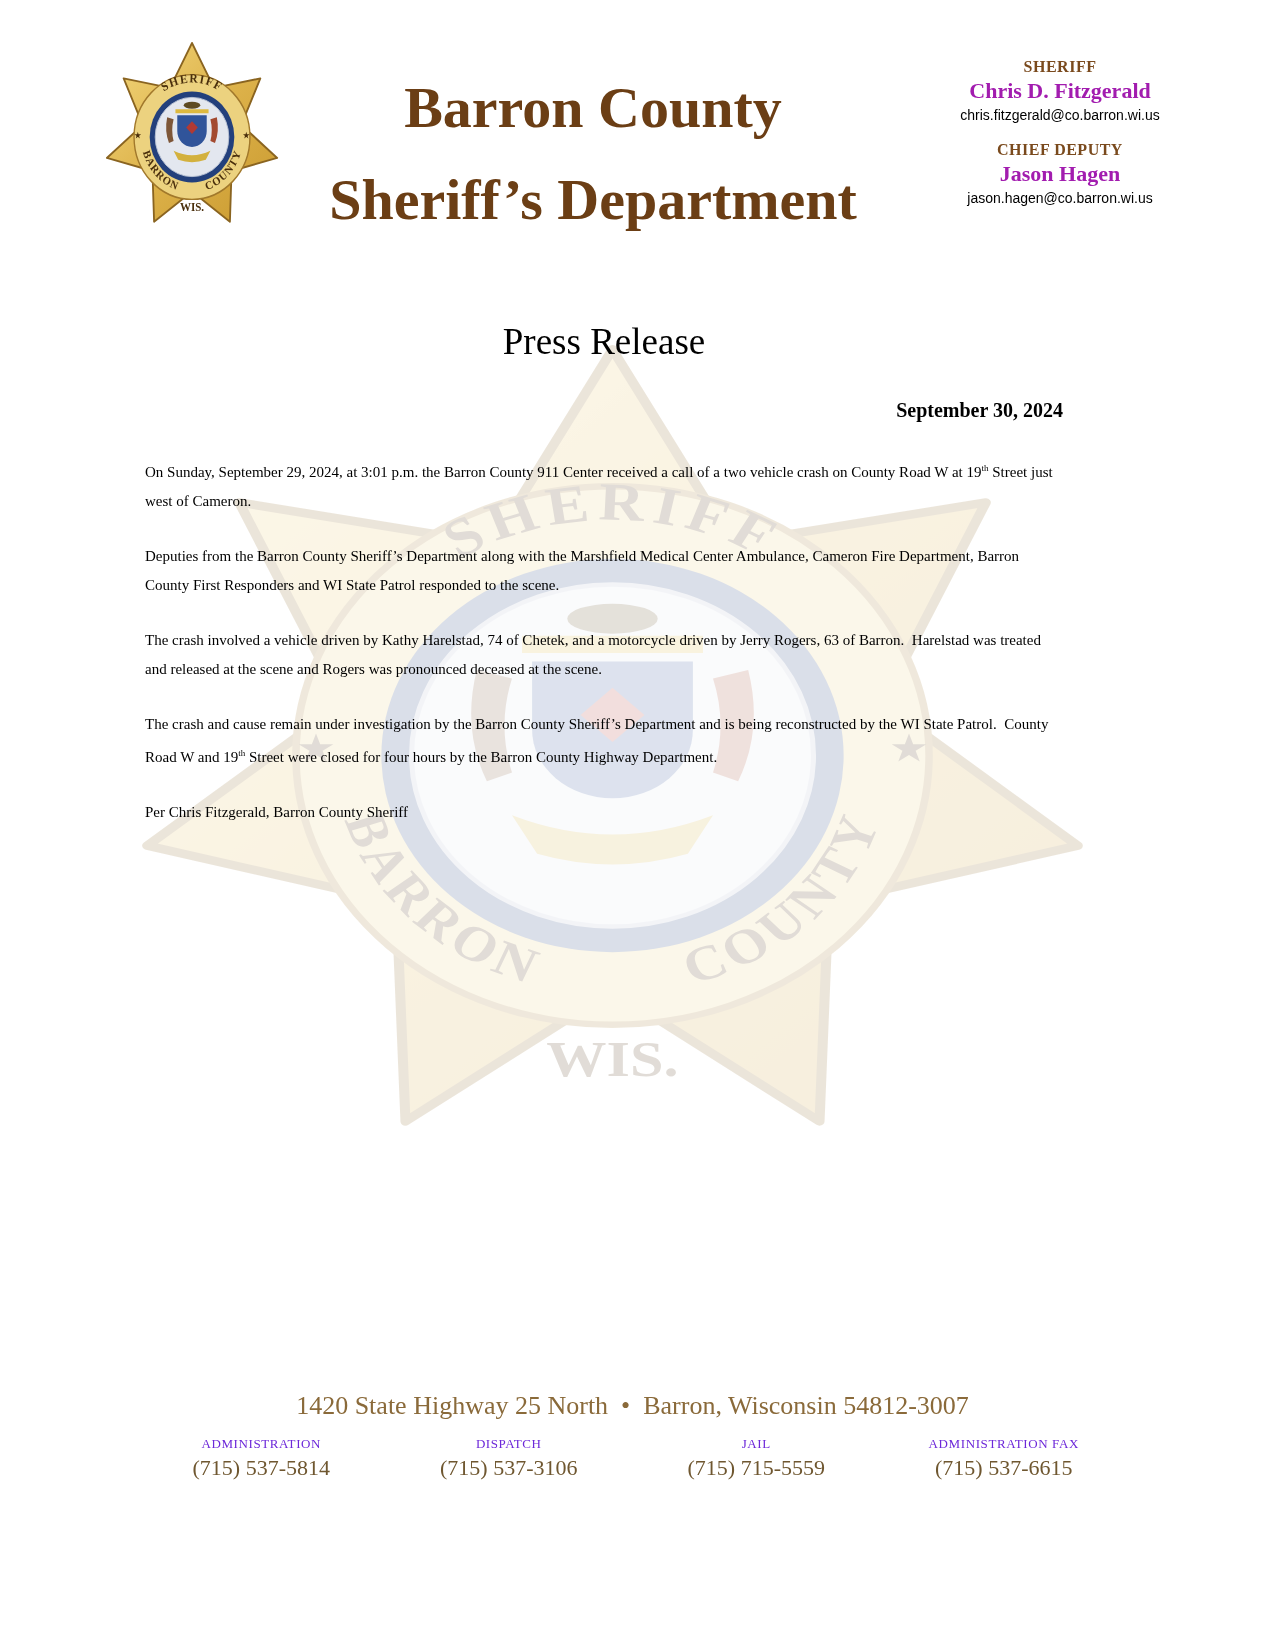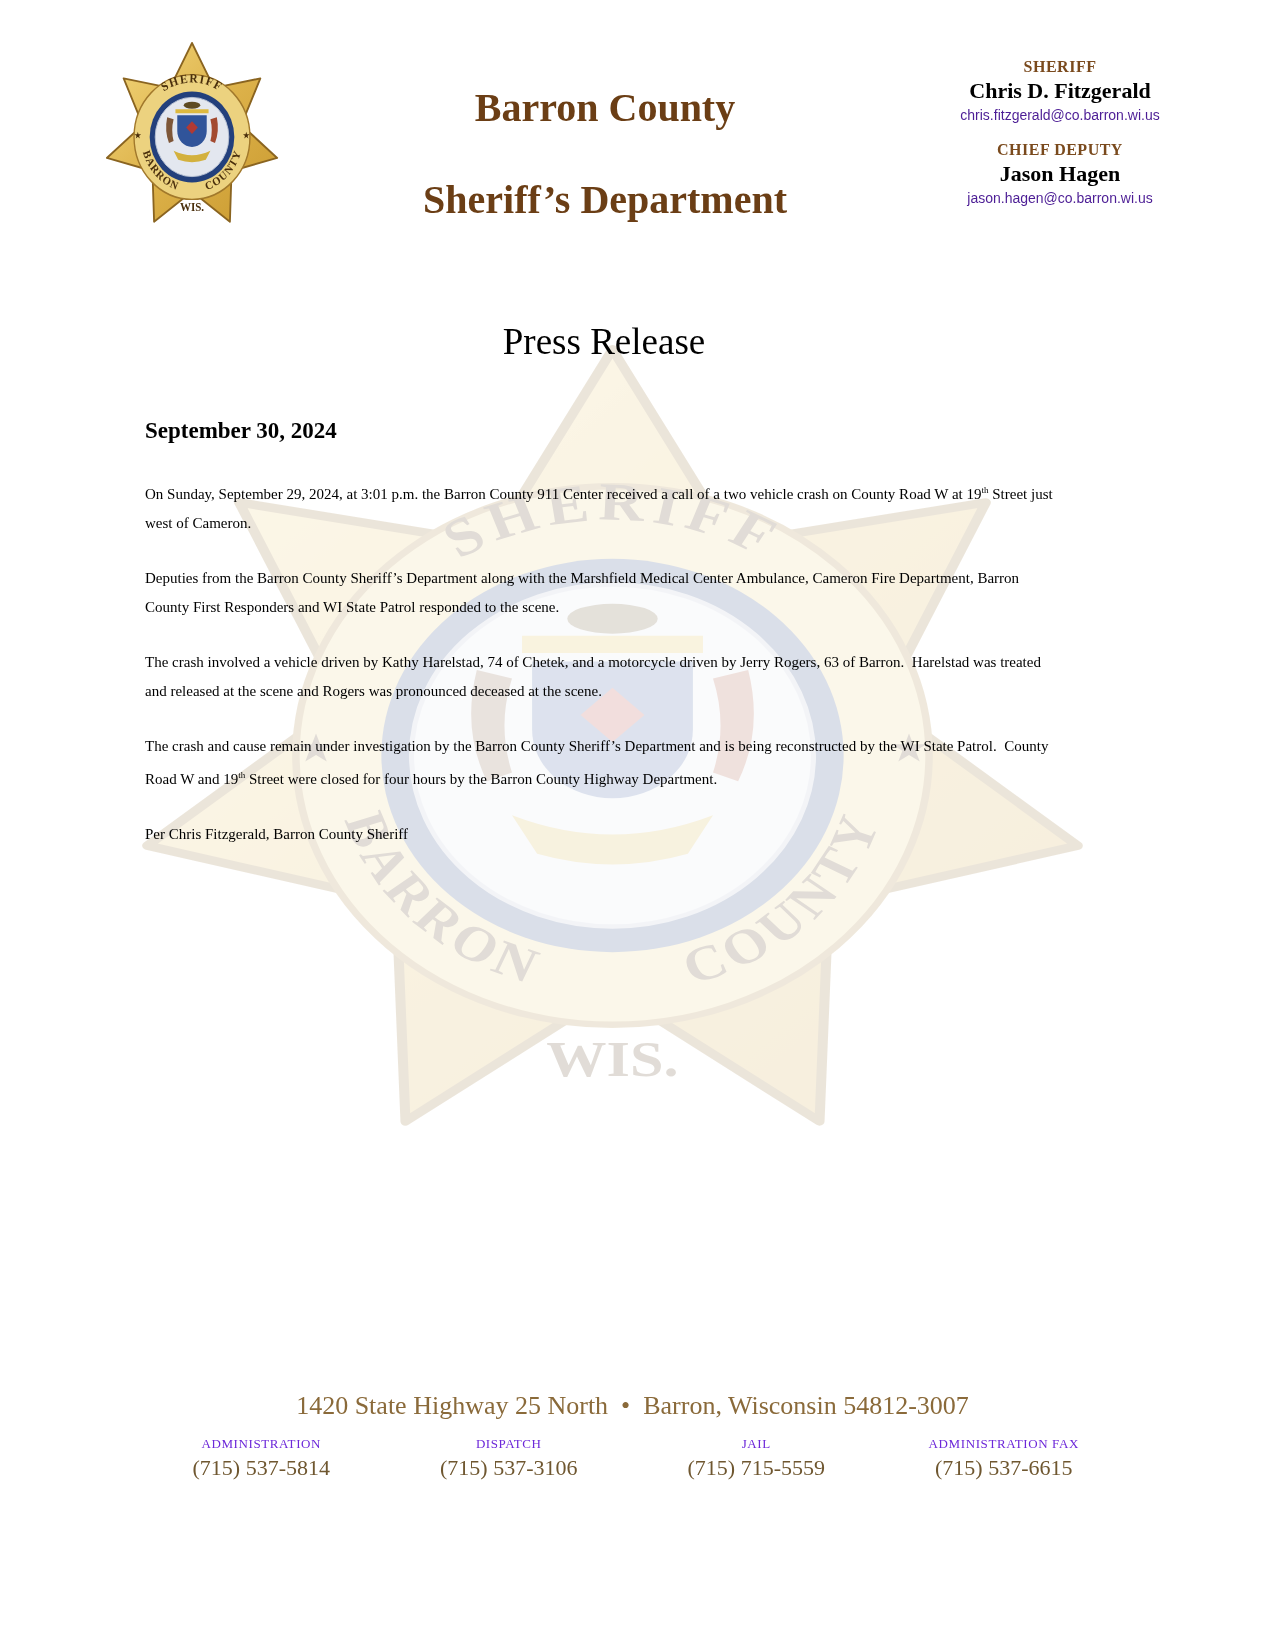--- a/index.html
+++ b/index.html
@@ -11,41 +11,41 @@
     background:#ffffff;
     overflow:hidden;
     font-family:"Liberation Serif", serif;
     color:#000;
   }
 
   
   .letterhead { position:absolute; left:0; top:0; width:1265px; height:270px; }
   .badge-logo { position:absolute; left:100px; top:38px; width:184px; height:198px; }
   .org-title {
-    position:absolute; left:295px; top:62px; width:620px;
+    position:absolute; left:283px; top:62px; width:620px;
     text-align:center; color:#6b3e15; font-weight:bold;
-    font-size:40px; line-height:92px;
+    font-size:58px; line-height:92px;
   }
   .officials { position:absolute; left:928px; top:58px; width:264px; text-align:center; }
   .official-label { font-size:16px; font-weight:bold; color:#7a4a1d; letter-spacing:.5px; }
-  .official-name  { font-size:22px; font-weight:bold; color:#000000; margin-top:2px; }
-  .official-email { font-family:"Liberation Sans", sans-serif; font-size:14px; color:#4c1d95; margin-top:3px; }
+  .official-name  { font-size:22px; font-weight:bold; color:#a21caf; margin-top:2px; }
+  .official-email { font-family:"Liberation Sans", sans-serif; font-size:14px; color:#000000; margin-top:3px; }
   .spaced { margin-top:18px; }
 
   
   .badge-watermark {
     position:absolute; left:110px; top:328px;
     width:1005px; height:855px;
     opacity:0.16; z-index:0; pointer-events:none;
   }
 
   
   .body-col { position:absolute; left:145px; top:312px; width:918px; z-index:1; }
   .pr-title { margin:8px; font-size:37px; font-weight:normal; text-align:center; }
-  .pr-date  { margin-top:55px; font-size:23px; font-weight:bold; text-align:left; }
+  .pr-date  { margin-top:36px; font-size:20px; font-weight:bold; text-align:right; }
   .paras    { margin-top:32px; }
   .para {
     font-size:15px; line-height:29px;
     margin:0 0 26px 0; white-space:pre-wrap;
   }
   .para sup { font-size:0.6em; }
   .signoff { margin-bottom:8px; }
 
   
   .footer { position:absolute; left:0; top:1388px; width:1265px; text-align:center; z-index:1; }

